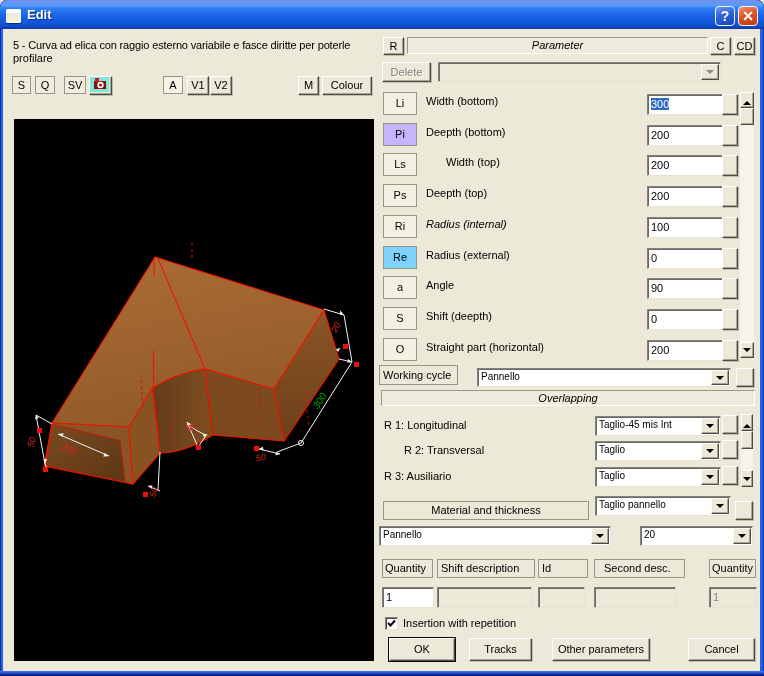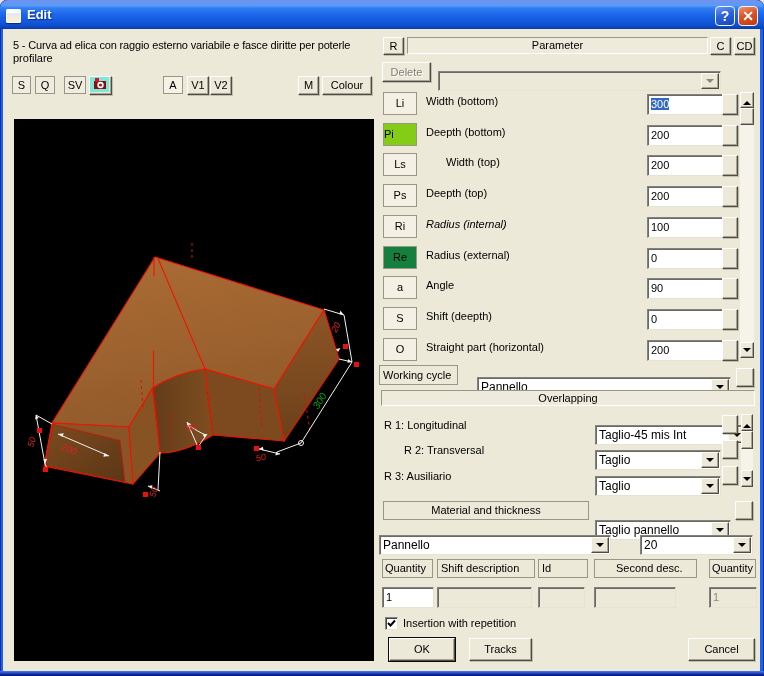--- a/index.html
+++ b/index.html
@@ -19,28 +19,28 @@
     color:#fff;font-weight:bold;text-align:center;line-height:18px;font-size:14px;}
   #bhelp{left:715px;background:linear-gradient(160deg,#6a9cf5 0%,#2e62d8 45%,#1747b8 100%);}
   #bclose{left:738px;background:linear-gradient(160deg,#f0926a 0%,#dd5326 45%,#c03a0e 100%);}
   #body{position:absolute;left:3px;top:29px;width:757px;height:642px;background:#ece9d8;}
   
   .btn{position:absolute;background:#ece9d8;border:1px solid;border-color:#ffffff #4e4d45 #4e4d45 #ffffff;
     box-shadow:inset -1px -1px 0 #a8a594, 1px 1px 0 rgba(64,62,52,.25);
     font-size:11px;color:#000;text-align:center;}
   
   .flat{position:absolute;background:#f0ede0;border:1px solid #999687;font-size:11px;color:#000;}
-  .hdr{position:absolute;background:#eeebdc;border:1px solid;border-color:#9a9788 #ffffff #ffffff #9a9788;font-size:11px;color:#000;text-align:center;}
+  .hdr{position:absolute;background:#eeebdc;border:1px solid;border-color:#9a9788 #ffffff #ffffff #9a9788;font-size:11px;color:#000;text-align:center;font-style:italic;}
   .lbl{position:absolute;font-size:11px;color:#000;white-space:nowrap;}
   
   .field{position:absolute;background:#fff;border:1px solid;border-color:#848280 #e6e3d4 #e6e3d4 #848280;
     box-shadow:inset 1px 1px 0 #6b6a62;font-size:11px;color:#000;}
   .field.dis{background:#ece9d8;}
   .combo{position:absolute;background:#fff;border:1px solid;border-color:#848280 #e6e3d4 #e6e3d4 #848280;
-    box-shadow:inset 1px 1px 0 #6b6a62;font-size:12px;color:#000;margin-top:9px;}
+    box-shadow:inset 1px 1px 0 #6b6a62;font-size:10px;color:#000;}
   .combo .ar{position:absolute;right:1px;top:1px;bottom:1px;width:16px;background:#ece9d8;
     border:1px solid;border-color:#fdfcf5 #4e4d45 #4e4d45 #fdfcf5;box-shadow:inset -1px -1px 0 #a8a594;}
   .combo .ar:after{content:"";position:absolute;left:50%;top:50%;margin:-2px 0 0 -4px;
     border:4px solid transparent;border-top:4px solid #000;}
   .combo.dis{background:#ece9d8;}
   .combo.dis .ar:after{border-top-color:#8a887c;}
   .combo .tx{position:absolute;left:3px;top:2px;}
   .sb{position:absolute;background:#f6f4ea;}
   .sbtn{position:absolute;background:#ece9d8;border:1px solid;border-color:#ffffff #4e4d45 #4e4d45 #ffffff;box-shadow:inset -1px -1px 0 #a8a594;}
   .up:after{content:"";position:absolute;left:50%;top:50%;margin:-3px 0 0 -4px;border:4px solid transparent;border-bottom:4px solid #000;}
@@ -191,37 +191,37 @@
   <div class="btn dis-t" style="left:382px;top:62px;width:47px;height:18px;line-height:18px;">Delete</div>
   <div class="combo dis" style="left:438px;top:62px;width:281px;height:18px;">
       <span class="ar"></span>
     </div>
 
   <div id="params">
     <div class="flat" style="left:383px;top:92px;width:32px;height:21px;line-height:21px;text-align:center;background:#f4f1e4;">Li</div>
     <div class="lbl" style="left:426px;top:95px;">Width (bottom)</div>
     <div class="field" style="left:647px;top:93.5px;width:71px;height:19px;line-height:19px;padding-left:3px;"><span style="background:#316ac5;color:#fff;">300</span></div>
     <div class="btn" style="left:722px;top:93.5px;width:14px;height:19px;"></div>
-    <div class="flat" style="left:383px;top:123px;width:32px;height:21px;line-height:21px;background:#84cc16;">Pi</div>
+    <div class="flat" style="left:383px;top:123px;width:32px;height:21px;line-height:21px;text-align:center;background:#c4b5fd;">Pi</div>
     <div class="lbl" style="left:426px;top:126px;">Deepth (bottom)</div>
     <div class="field" style="left:647px;top:124.5px;width:71px;height:19px;line-height:19px;padding-left:3px;">200</div>
     <div class="btn" style="left:722px;top:124.5px;width:14px;height:19px;"></div>
     <div class="flat" style="left:383px;top:153px;width:32px;height:21px;line-height:21px;text-align:center;background:#f4f1e4;">Ls</div>
     <div class="lbl" style="left:426px;top:156px;margin-left:20px;">Width (top)</div>
     <div class="field" style="left:647px;top:154.5px;width:71px;height:19px;line-height:19px;padding-left:3px;">200</div>
     <div class="btn" style="left:722px;top:154.5px;width:14px;height:19px;"></div>
     <div class="flat" style="left:383px;top:184px;width:32px;height:21px;line-height:21px;text-align:center;background:#f4f1e4;">Ps</div>
     <div class="lbl" style="left:426px;top:187px;">Deepth (top)</div>
     <div class="field" style="left:647px;top:185.5px;width:71px;height:19px;line-height:19px;padding-left:3px;">200</div>
     <div class="btn" style="left:722px;top:185.5px;width:14px;height:19px;"></div>
     <div class="flat" style="left:383px;top:215px;width:32px;height:21px;line-height:21px;text-align:center;background:#f4f1e4;">Ri</div>
     <div class="lbl" style="left:426px;top:218px;font-style:italic;">Radius (internal)</div>
     <div class="field" style="left:647px;top:216.5px;width:71px;height:19px;line-height:19px;padding-left:3px;">100</div>
     <div class="btn" style="left:722px;top:216.5px;width:14px;height:19px;"></div>
-    <div class="flat" style="left:383px;top:246px;width:32px;height:21px;line-height:21px;text-align:center;background:#15803d;">Re</div>
+    <div class="flat" style="left:383px;top:246px;width:32px;height:21px;line-height:21px;text-align:center;background:#7dd3fc;">Re</div>
     <div class="lbl" style="left:426px;top:249px;">Radius (external)</div>
     <div class="field" style="left:647px;top:247.5px;width:71px;height:19px;line-height:19px;padding-left:3px;">0</div>
     <div class="btn" style="left:722px;top:247.5px;width:14px;height:19px;"></div>
     <div class="flat" style="left:383px;top:276px;width:32px;height:21px;line-height:21px;text-align:center;background:#f4f1e4;">a</div>
     <div class="lbl" style="left:426px;top:279px;">Angle</div>
     <div class="field" style="left:647px;top:277.5px;width:71px;height:19px;line-height:19px;padding-left:3px;">90</div>
     <div class="btn" style="left:722px;top:277.5px;width:14px;height:19px;"></div>
     <div class="flat" style="left:383px;top:307px;width:32px;height:21px;line-height:21px;text-align:center;background:#f4f1e4;">S</div>
     <div class="lbl" style="left:426px;top:310px;">Shift (deepth)</div>
     <div class="field" style="left:647px;top:308.5px;width:71px;height:19px;line-height:19px;padding-left:3px;">0</div>
@@ -240,21 +240,21 @@
   <div class="flat" style="left:379px;top:365px;width:74px;height:18px;line-height:18px;text-align:left;padding-left:3px;background:#ece9d8;">Working cycle</div>
   <div class="combo" style="left:477px;top:368px;width:252px;height:17px;">
       <span class="tx">Pannello</span>
       <span class="ar"></span>
     </div>
   <div class="btn" style="left:736px;top:368px;width:16px;height:17px;"></div>
 
   <div class="hdr" style="left:381px;top:390px;width:372px;height:14px;line-height:14px;">Overlapping</div>
 
   <div class="lbl" style="left:384px;top:419px;">R 1: Longitudinal</div>
-  <div class="combo" style="left:595px;top:416px;width:124px;height:18px;padding-left:27px;">
+  <div class="combo" style="left:595px;top:416px;width:124px;height:18px;">
       <span class="tx">Taglio-45 mis Int</span>
       <span class="ar"></span>
     </div>
   <div class="btn" style="left:722px;top:415px;width:14px;height:17px;"></div>
   <div class="lbl" style="left:384px;top:444px;margin-left:20px;">R 2: Transversal</div>
   <div class="combo" style="left:595px;top:441px;width:124px;height:18px;">
       <span class="tx">Taglio</span>
       <span class="ar"></span>
     </div>
   <div class="btn" style="left:722px;top:440px;width:14px;height:17px;"></div>
@@ -264,51 +264,52 @@
       <span class="ar"></span>
     </div>
   <div class="btn" style="left:722px;top:466px;width:14px;height:17px;"></div>
 
   <div class="sb" style="left:741px;top:414px;width:12px;height:72px;"></div>
   <div class="sbtn up" style="left:741px;top:414px;width:10px;height:15px;"></div>
   <div class="sbtn" style="left:741px;top:431px;width:10px;height:16px;"></div>
   <div class="sbtn dn" style="left:741px;top:470px;width:10px;height:15px;"></div>
 
   <div class="flat" style="left:383px;top:501px;width:204px;height:17px;line-height:17px;text-align:center;background:#ece9d8;">Material and thickness</div>
-  <div class="combo" style="left:595px;top:511px;width:134px;height:18px;">
+  <div class="combo" style="left:595px;top:496px;width:134px;height:18px;">
       <span class="tx">Taglio pannello</span>
       <span class="ar"></span>
     </div>
   <div class="btn" style="left:735px;top:501px;width:16px;height:17px;"></div>
 
   <div class="combo" style="left:379px;top:526px;width:230px;height:18px;">
       <span class="tx">Pannello</span>
       <span class="ar"></span>
     </div>
   <div class="combo" style="left:640px;top:526px;width:111px;height:18px;">
       <span class="tx">20</span>
       <span class="ar"></span>
     </div>
 
   <div class="flat" style="left:382px;top:559px;width:47px;height:17px;line-height:17px;background:#ece9d8;padding-left:2px;">Quantity</div>
   <div class="flat" style="left:437px;top:559px;width:93px;height:17px;line-height:17px;background:#ece9d8;padding-left:3px;">Shift description</div>
   <div class="flat" style="left:538px;top:559px;width:45px;height:17px;line-height:17px;background:#ece9d8;padding-left:3px;">Id</div>
-  <div class="flat" style="left:594px;top:559px;width:80px;height:17px;line-height:17px;background:#ece9d8;padding-left:21px;">Second desc.</div>
+  <div class="flat" style="left:594px;top:559px;width:80px;height:17px;line-height:17px;background:#ece9d8;padding-left:9px;">Second desc.</div>
   <div class="flat" style="left:709px;top:559px;width:43px;height:17px;line-height:17px;background:#ece9d8;padding-left:2px;">Quantity</div>
 
   <div class="field" style="left:382px;top:587px;width:47px;height:19px;line-height:19px;padding-left:3px;">1</div>
   <div class="field dis" style="left:437px;top:587px;width:93px;height:19px;"></div>
   <div class="field dis" style="left:538px;top:587px;width:45px;height:19px;"></div>
   <div class="field dis" style="left:594px;top:587px;width:80px;height:19px;"></div>
   <div class="field dis" style="left:709px;top:587px;width:43px;height:19px;line-height:19px;padding-left:3px;color:#8a887c;">1</div>
 
   <div style="position:absolute;left:385px;top:617px;width:11px;height:11px;background:#fff;border:1px solid;border-color:#848280 #e6e3d4 #e6e3d4 #848280;box-shadow:inset 1px 1px 0 #45443f;">
     <svg width="11" height="11" style="position:absolute;left:0;top:0;">
         <path d="M2,5 L4.5,7.5 L9,2.5" stroke="#000" stroke-width="2" fill="none"></path>
       </svg>
   </div>
   <div class="lbl" style="left:403px;top:617px;">Insertion with repetition</div>
 
   <div class="btn" style="left:389px;top:638px;width:64px;height:21px;line-height:21px;box-shadow:inset -1px -1px 0 #a8a594,0 0 0 1px #0a0a0a;">OK</div>
   <div class="btn" style="left:469px;top:638px;width:61px;height:21px;line-height:21px;">Tracks</div>
+  <div class="btn" style="left:552px;top:638px;width:96px;height:21px;line-height:21px;">Other parameters</div>
   <div class="btn" style="left:688px;top:638px;width:65px;height:21px;line-height:21px;">Cancel</div>
 
 </div>
 
 </body></html>

